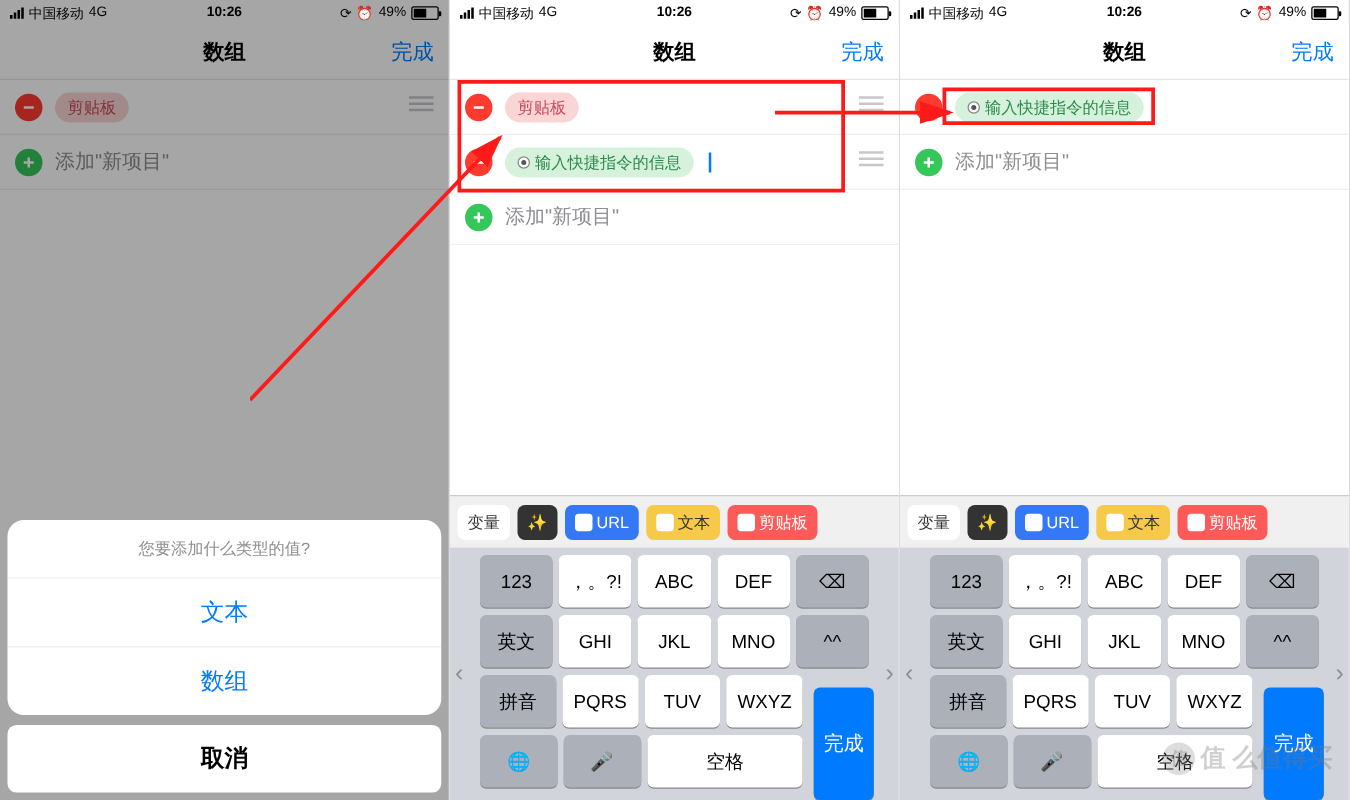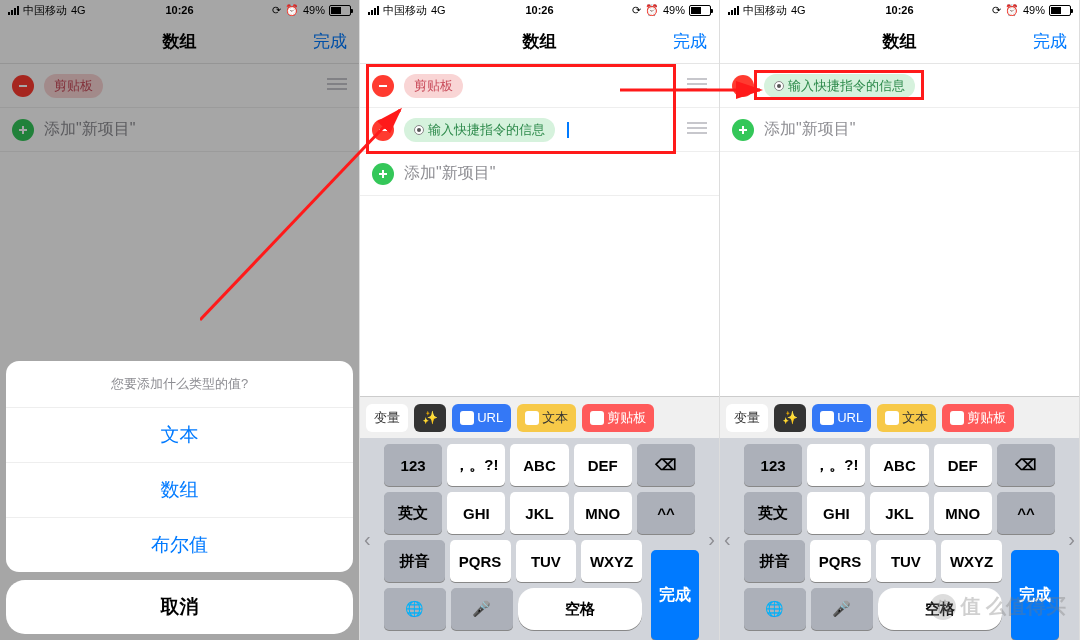--- a/index.html
+++ b/index.html
@@ -34,38 +34,38 @@
   .drag-handle svg { width:20px; height:14px; }
   .add-text { color:#8e8e93; font-size:16px; }
   .cursor { display:inline-block; width:2px; height:16px; background:#007aff; margin-left:2px; vertical-align:middle; }
   .redbox { border:3px solid #ff1a1a; position:absolute; pointer-events:none; z-index:10; }
   
   .sheet-backdrop { position:absolute; left:6px; right:6px; bottom:6px; z-index:5; }
   .sheet { background:#fff; border-radius:13px; overflow:hidden; margin-bottom:8px; }
   .sheet-title { text-align:center; color:#8e8e93; font-size:13px; padding:14px 0; border-bottom:1px solid #eee; }
   .sheet-item { text-align:center; color:#007aff; font-size:19px; padding:14px 0; border-bottom:1px solid #eee; }
   .sheet-item:last-child { border-bottom:none; }
-  .sheet-cancel { background:#fff; border-radius:19px; text-align:center; font-size:19px; font-weight:600; padding:14px 0; }
+  .sheet-cancel { background:#fff; border-radius:7px; text-align:center; font-size:19px; font-weight:600; padding:14px 0; }
   
   .suggest-bar { height:42px; background:#f0f0f0; border-top:1px solid #ccc; display:flex; align-items:center; padding:0 6px; gap:6px; overflow:hidden; }
   .chip { height:28px; border-radius:6px; padding:0 8px; font-size:13px; display:flex; align-items:center; gap:3px; background:#fff; flex-shrink:0; }
   .chip-var { color:#333; }
   .chip-magic { background:#333; color:#fff; }
   .chip-url { background:#3478f6; color:#fff; }
   .chip-text { background:#f7c948; color:#333; }
   .chip-clip { background:#ff5a5a; color:#fff; }
   .chip .sq { width:14px; height:14px; border-radius:3px; display:inline-block; }
   
   .keyboard { background:#d1d4da; padding:6px 4px 4px; }
   .krow { display:flex; gap:5px; margin-bottom:6px; position:relative; }
   .krow:last-child{margin-bottom:0;}
-  .key { flex:1; height:42px; background:#fff; border-radius:5px; box-shadow:0 1px 0 #888; display:flex; align-items:center; justify-content:center; font-size:15px;font-weight:bold; }
+  .key { flex:1; height:42px; background:#fff; border-radius:5px; box-shadow:0 1px 0 #888; display:flex; align-items:center; justify-content:center; font-size:15px; }
   .key-alt { background:#acb0b9; color:#000; }
   .key-done { background:#007aff; color:#fff; height:90px; position:absolute; right:0; bottom:0; width:48px; font-size:16px; }
-  .key-wide { flex:2;border-radius:16px; }
+  .key-wide { flex:2; }
   .chev { position:absolute; top:50%; transform:translateY(-50%); color:#8e8e93; font-size:20px; z-index:3; }
   .chev-l { left:4px; } .chev-r { right:4px; }
   
   .arrow { position:absolute; z-index:20; pointer-events:none; }
   
   .watermark { position:absolute; right:14px; bottom:20px; color:rgba(120,120,120,0.35); font-size:20px; font-weight:600; z-index:30; display:flex; align-items:center; gap:4px; }
   .watermark .logo { width:26px; height:26px; border-radius:50%; background:rgba(120,120,120,0.25); display:flex; align-items:center; justify-content:center; font-size:14px; }
 </style>
 </head>
 <body>
@@ -120,21 +120,20 @@
       <span class="add-text">添加"新项目"</span>
     </div>
   </div>
   <div class="overlay-dim"></div>
 
   <div class="sheet-backdrop">
     <div class="sheet">
       <div class="sheet-title">您要添加什么类型的值?</div>
       <div class="sheet-item" style="position:relative;">文本</div>
       <div class="sheet-item">数组</div>
-      <div class="sheet-item">布尔值</div>
     </div>
     <div class="sheet-cancel">取消</div>
   </div>
 </div>
 
 <div class="screen">
   <div class="status-bar">
     <div class="status-left">
         <span class="signal-bars">
           <i></i>

